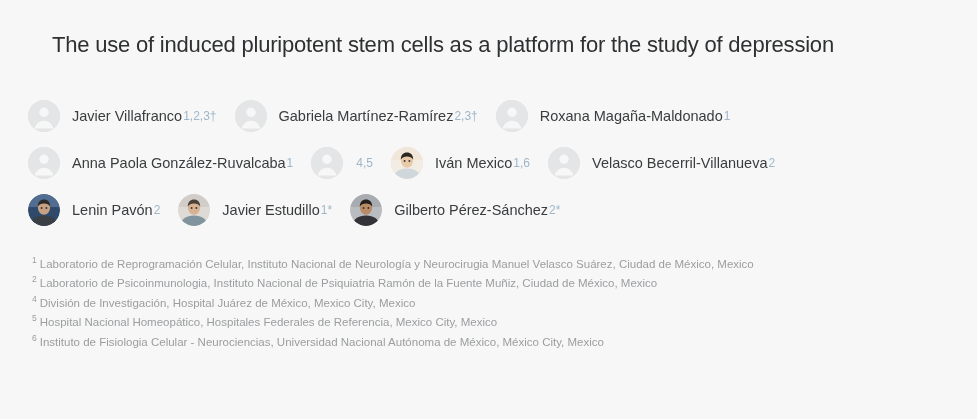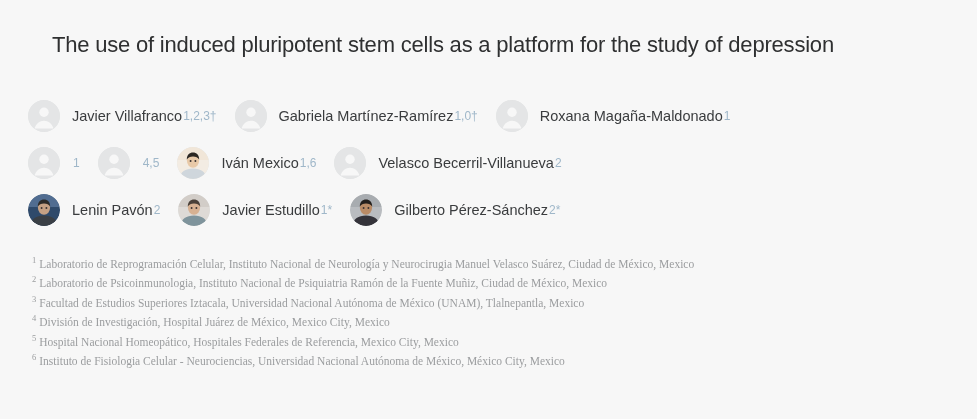--- a/index.html
+++ b/index.html
@@ -79,21 +79,21 @@
   }
 
   
   #affiliations {
     padding: 16px 20px 0 32px;
   }
   .affiliation {
     font-size: 11.5px;
     color: #9b9d9f;
     line-height: 1.62;
-    font-family: Liberation Serif, serif;
+    font-family: Liberation Sans, sans-serif;
     white-space: nowrap;
   }
   .aff-index {
     font-size: 8.5px;
     vertical-align: super;
     color: #9b9d9f;
     margin-right: 3px;
   }
 </style>
 </head>
@@ -118,21 +118,21 @@
         </span>
         <span class="author">
           <span class="avatar">
             <svg width="32" height="32" viewBox="0 0 32 32" aria-hidden="true">
               <circle cx="16" cy="16" r="16" fill="#e4e5e6"></circle>
               <circle cx="16" cy="12.3" r="4.7" fill="#f7f7f7"></circle>
               <path d="M6.6 28.6c1.3-5.1 5-7.9 9.4-7.9s8.1 2.8 9.4 7.9z" fill="#f7f7f7"></path>
             </svg>
           </span>
           <span class="author-name">Gabriela Martínez-Ramírez</span>
-          <span class="author-sup">1,0†</span>
+          <span class="author-sup">2,3†</span>
         </span>
         <span class="author">
           <span class="avatar">
             <svg width="32" height="32" viewBox="0 0 32 32" aria-hidden="true">
               <circle cx="16" cy="16" r="16" fill="#e4e5e6"></circle>
               <circle cx="16" cy="12.3" r="4.7" fill="#f7f7f7"></circle>
               <path d="M6.6 28.6c1.3-5.1 5-7.9 9.4-7.9s8.1 2.8 9.4 7.9z" fill="#f7f7f7"></path>
             </svg>
           </span>
           <span class="author-name">Roxana Magaña-Maldonado</span>
@@ -141,20 +141,21 @@
       </div>
       <div class="author-row">
         <span class="author">
           <span class="avatar">
             <svg width="32" height="32" viewBox="0 0 32 32" aria-hidden="true">
               <circle cx="16" cy="16" r="16" fill="#e4e5e6"></circle>
               <circle cx="16" cy="12.3" r="4.7" fill="#f7f7f7"></circle>
               <path d="M6.6 28.6c1.3-5.1 5-7.9 9.4-7.9s8.1 2.8 9.4 7.9z" fill="#f7f7f7"></path>
             </svg>
           </span>
+          <span class="author-name">Anna Paola González-Ruvalcaba</span>
           <span class="author-sup">1</span>
         </span>
         <span class="author">
           <span class="avatar">
             <svg width="32" height="32" viewBox="0 0 32 32" aria-hidden="true">
               <circle cx="16" cy="16" r="16" fill="#e4e5e6"></circle>
               <circle cx="16" cy="12.3" r="4.7" fill="#f7f7f7"></circle>
               <path d="M6.6 28.6c1.3-5.1 5-7.9 9.4-7.9s8.1 2.8 9.4 7.9z" fill="#f7f7f7"></path>
             </svg>
           </span>
@@ -260,19 +261,18 @@
           </span>
           <span class="author-name">Gilberto Pérez-Sánchez</span>
           <span class="author-sup">2*</span>
         </span>
       </div>
     </div>
 
   <div id="affiliations">
       <div class="affiliation"><span class="aff-index">1</span><span>Laboratorio de Reprogramación Celular, Instituto Nacional de Neurología y Neurocirugia Manuel Velasco Suárez, Ciudad de México, Mexico</span></div>
       <div class="affiliation"><span class="aff-index">2</span><span>Laboratorio de Psicoinmunologia, Instituto Nacional de Psiquiatria Ramón de la Fuente Muñiz, Ciudad de México, Mexico</span></div>
-      <div class="affiliation"><span class="aff-index">3</span><span>Facultad de Estudios Superiores Iztacala, Universidad Nacional Autónoma de México (UNAM), Tlalnepantla, Mexico</span></div>
       <div class="affiliation"><span class="aff-index">4</span><span>División de Investigación, Hospital Juárez de México, Mexico City, Mexico</span></div>
       <div class="affiliation"><span class="aff-index">5</span><span>Hospital Nacional Homeopático, Hospitales Federales de Referencia, Mexico City, Mexico</span></div>
       <div class="affiliation"><span class="aff-index">6</span><span>Instituto de Fisiologia Celular - Neurociencias, Universidad Nacional Autónoma de México, México City, Mexico</span></div>
     </div>
 
 </div>
 
 </body></html>

